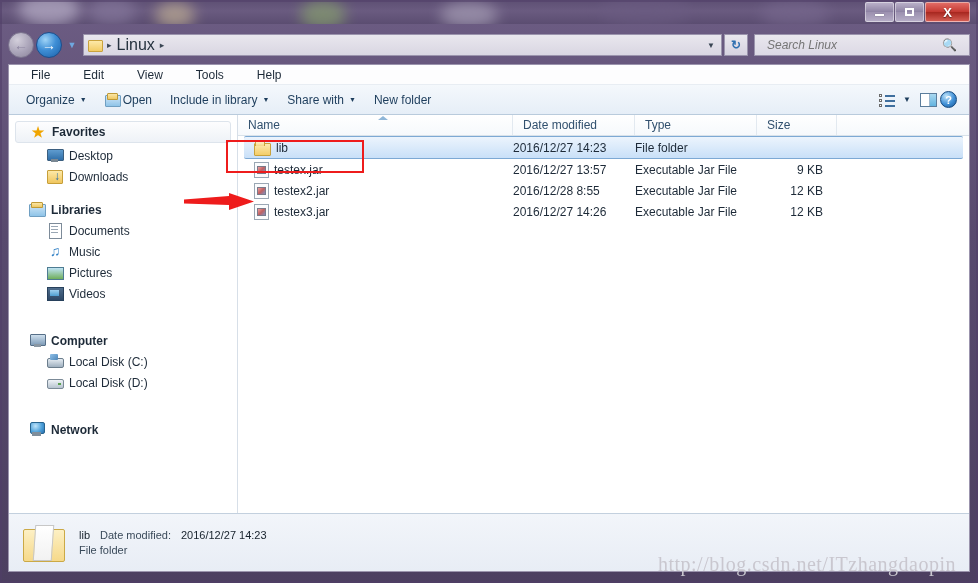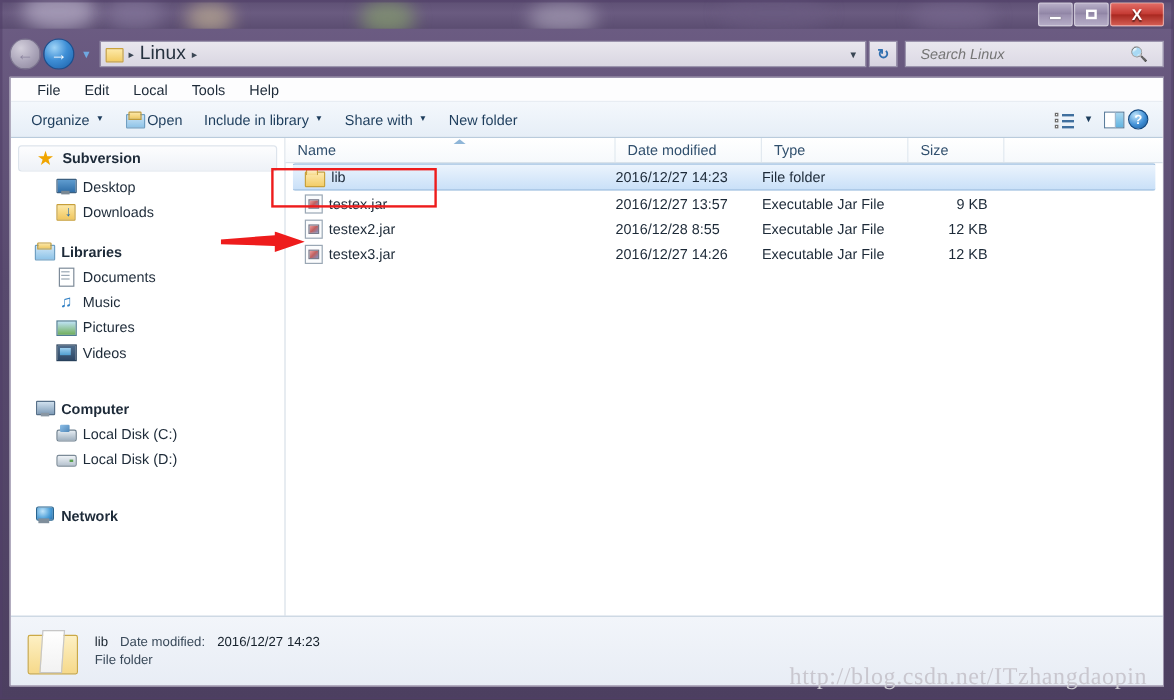--- a/index.html
+++ b/index.html
@@ -126,21 +126,21 @@
   #client {
     position: absolute; left: 8px; top: 64px; width: 962px; height: 508px;
     background: #fff;
     border: 1px solid #9b94ad;
     overflow: hidden;
     display: flex; flex-direction: column;
   }
   #menubar {
     height: 20px; background: #fdfdfe;
     display: flex; align-items: center;
-    padding-left: 12px; gap: 0px;
+    padding-left: 12px; gap: 13px;
     border-bottom: 1px solid #e8edf3;
   }
   .menu-item {
     font-size: 12px; color: #1d2a38;
     padding: 2px 10px;
   }
   #toolbar {
     height: 30px;
     background: linear-gradient(180deg, #f4f8fc 0%, #e6eef7 100%);
     border-bottom: 1px solid #b9cbdc;
@@ -423,21 +423,21 @@
       <input id="search-input" type="text" placeholder="Search Linux" style="">
       <span id="search-icon">🔍</span>
     </div>
   </div>
 
   <div id="client">
 
     <div id="menubar">
       <div class="menu-item">File</div>
       <div class="menu-item">Edit</div>
-      <div class="menu-item">Local</div>
+      <div class="menu-item">View</div>
       <div class="menu-item">Tools</div>
       <div class="menu-item">Help</div>
     </div>
 
     <div id="toolbar">
       <div class="tb-item">
         <span>Organize</span>
         <span class="caret">▼</span>
       </div>
       <div class="tb-item">
@@ -471,21 +471,21 @@
         <div class="helpicon">?</div>
       </div>
     </div>
 
     <div id="body">
 
       <div id="sidebar">
 
         <div class="nav-group favorites">
           <span class="nicon ic-star">★</span>
-          <span>Subversion</span>
+          <span>Favorites</span>
         </div>
         <div class="nav-item">
           <span class="nicon ic-monitor"></span>
           <span>Desktop</span>
         </div>
         <div class="nav-item">
           <span class="nicon ic-down"></span>
           <span>Downloads</span>
         </div>
 

